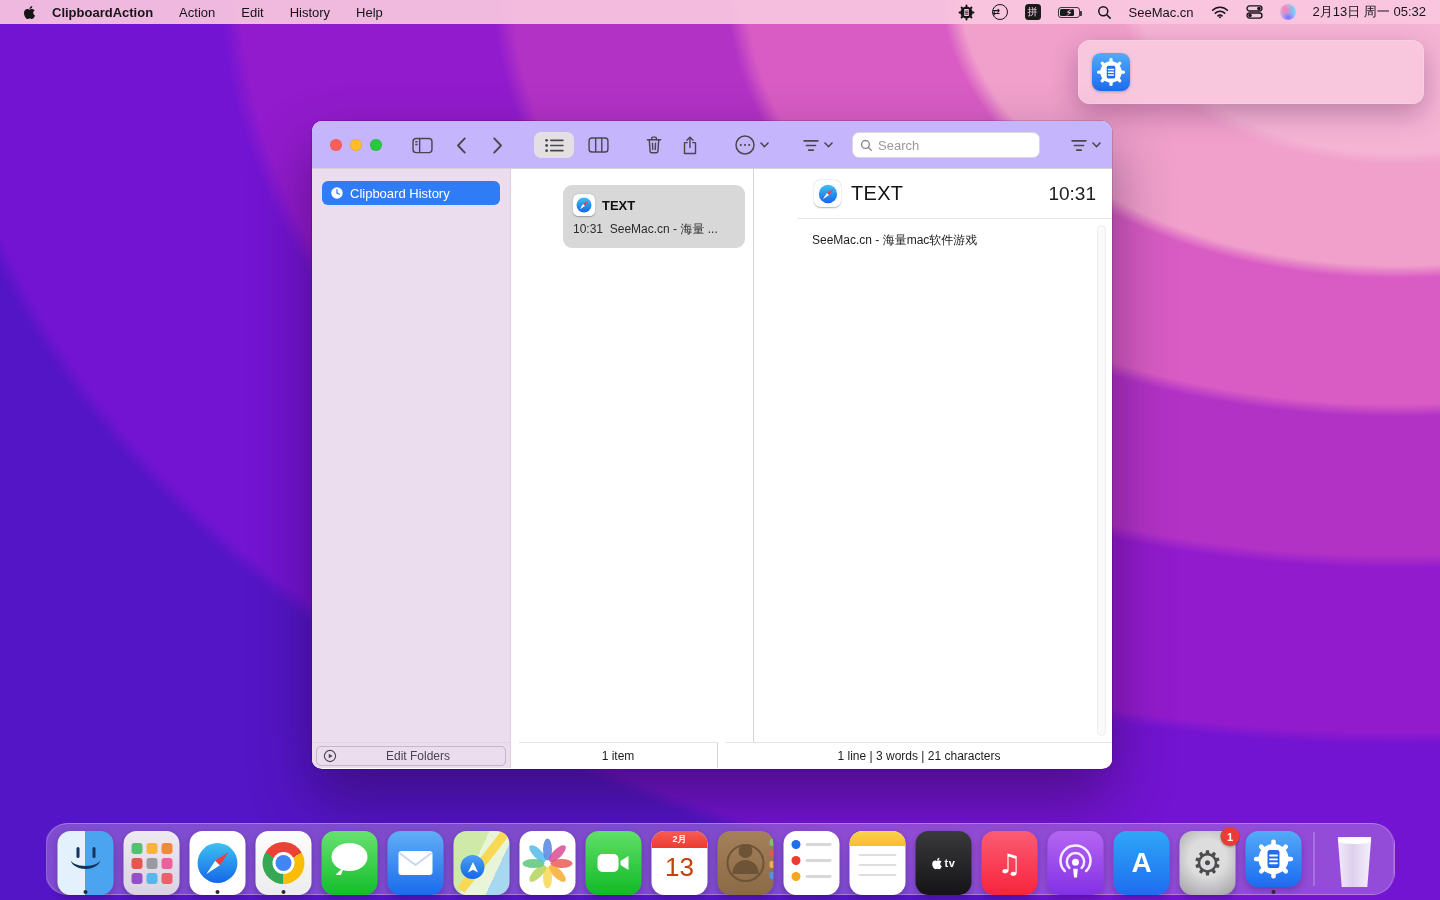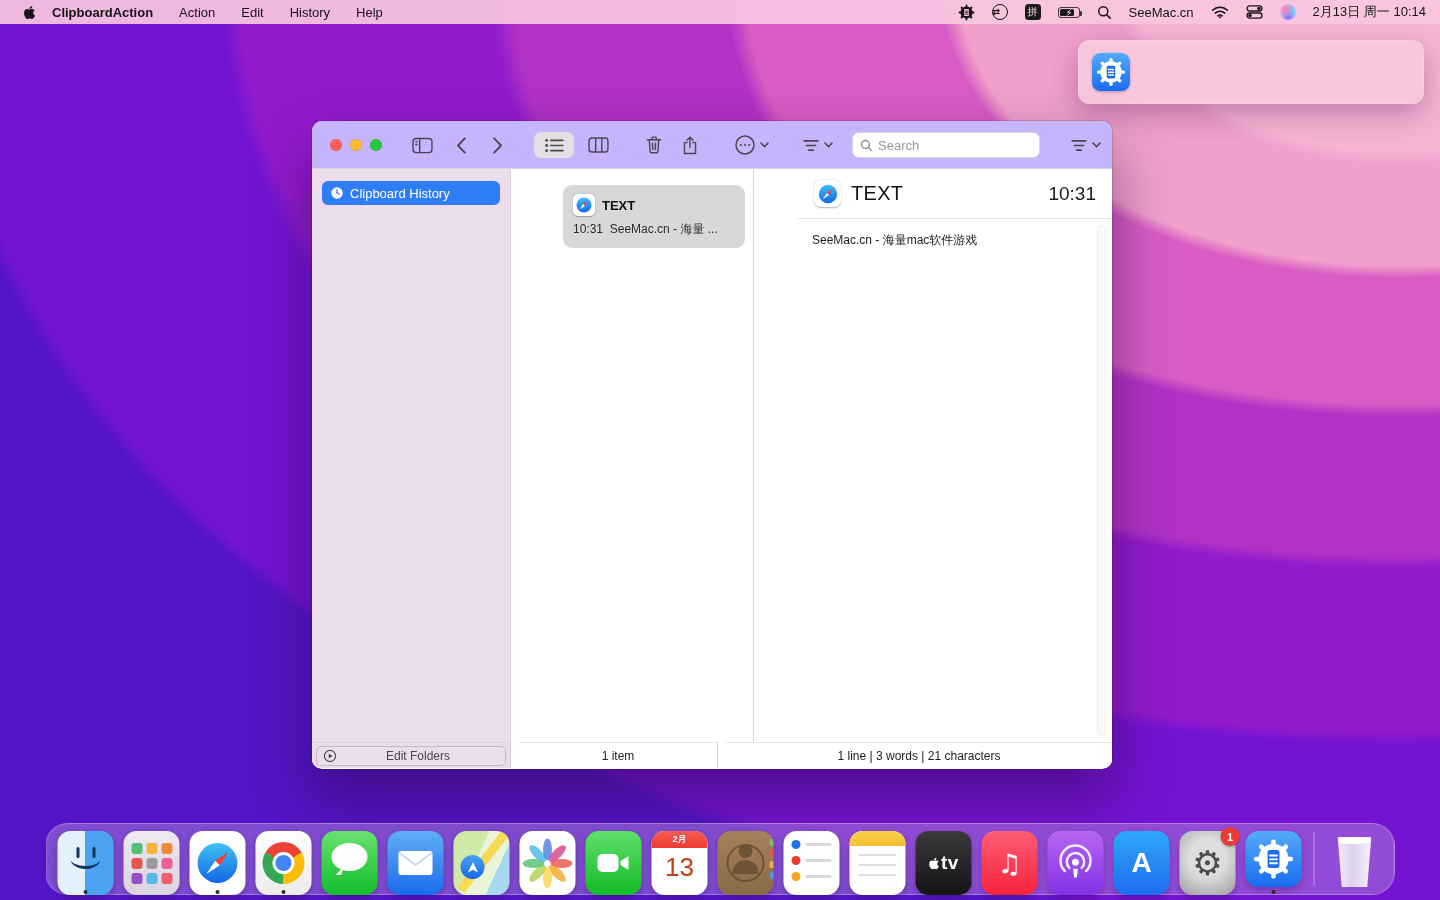--- a/index.html
+++ b/index.html
@@ -178,21 +178,21 @@
   .reminders { background:#fff; padding:9px 8px; display:flex; flex-direction:column; gap:7px; }
   .rem-row { display:flex; align-items:center; gap:5px; }
   .rem-dot { width:9px; height:9px; border-radius:50%; }
   .rem-line { flex:1; height:2.5px; background:#d8d8d8; border-radius:2px; }
   
   .notes { background:#fff; }
   .notes .ntop { height:15px; background:linear-gradient(180deg,#fad14d,#f5bf2e); }
   .notes .nline { height:2px; background:#dedede; margin:8px 9px 0; border-radius:1px; }
   
   .tv { background:linear-gradient(180deg,#3a3a3c,#141416); display:flex; align-items:center; justify-content:center; gap:2px; color:#fff; }
-  .tv-txt { font-size:19px; font-weight:700; letter-spacing:.5px; }
+  .tv-txt { font-size:11px; font-weight:700; letter-spacing:.5px; }
   
   .music { background:linear-gradient(180deg,#fb5d74,#f8233c); display:flex; align-items:center; justify-content:center; }
   .music-note { color:#fff; font-size:27px; font-family:"DejaVu Sans",sans-serif; }
   
   .podcasts { background:linear-gradient(180deg,#b566f3,#8331e6); display:flex; align-items:center; justify-content:center; }
   
   .appstore { background:linear-gradient(180deg,#2fa7f8,#1e6cf0); display:flex; align-items:center; justify-content:center; }
   .as-a { color:#fff; font-size:28px; font-weight:700; }
   
   .settings { background:radial-gradient(circle at 50% 42%, #ddddde 0 40%, #9d9da0 100%); display:flex; align-items:center; justify-content:center; }
@@ -264,21 +264,21 @@
         <svg width="17" height="14" viewBox="0 0 18 15">
             <g fill="none" stroke="#151517" stroke-width="1.4">
               <rect x="1" y="1" width="16" height="5.4" rx="2.7"></rect>
               <rect x="1" y="8.6" width="16" height="5.4" rx="2.7"></rect>
             </g>
             <circle cx="13.8" cy="3.7" r="1.9" fill="#151517"></circle>
             <circle cx="4.2" cy="11.3" r="1.9" fill="#151517"></circle>
           </svg>
       </span>
       <span class="status-ic siri"></span>
-      <span class="mb-txt">2月13日 周一  10:14</span>
+      <span class="mb-txt">2月13日 周一  05:32</span>
     </div>
   </div>
 
   <div class="notif">
     <span class="ca-icon" style="width:38px;height:38px;">
       <svg width="30" height="30" viewBox="0 0 24 24">
         <g fill="#fff">
             <rect x="10.7" y="0.8" width="2.6" height="22.4" rx="1.2"></rect>
             <rect x="10.7" y="0.8" width="2.6" height="22.4" rx="1.2" transform="rotate(45 12 12)"></rect>
             <rect x="10.7" y="0.8" width="2.6" height="22.4" rx="1.2" transform="rotate(90 12 12)"></rect>

